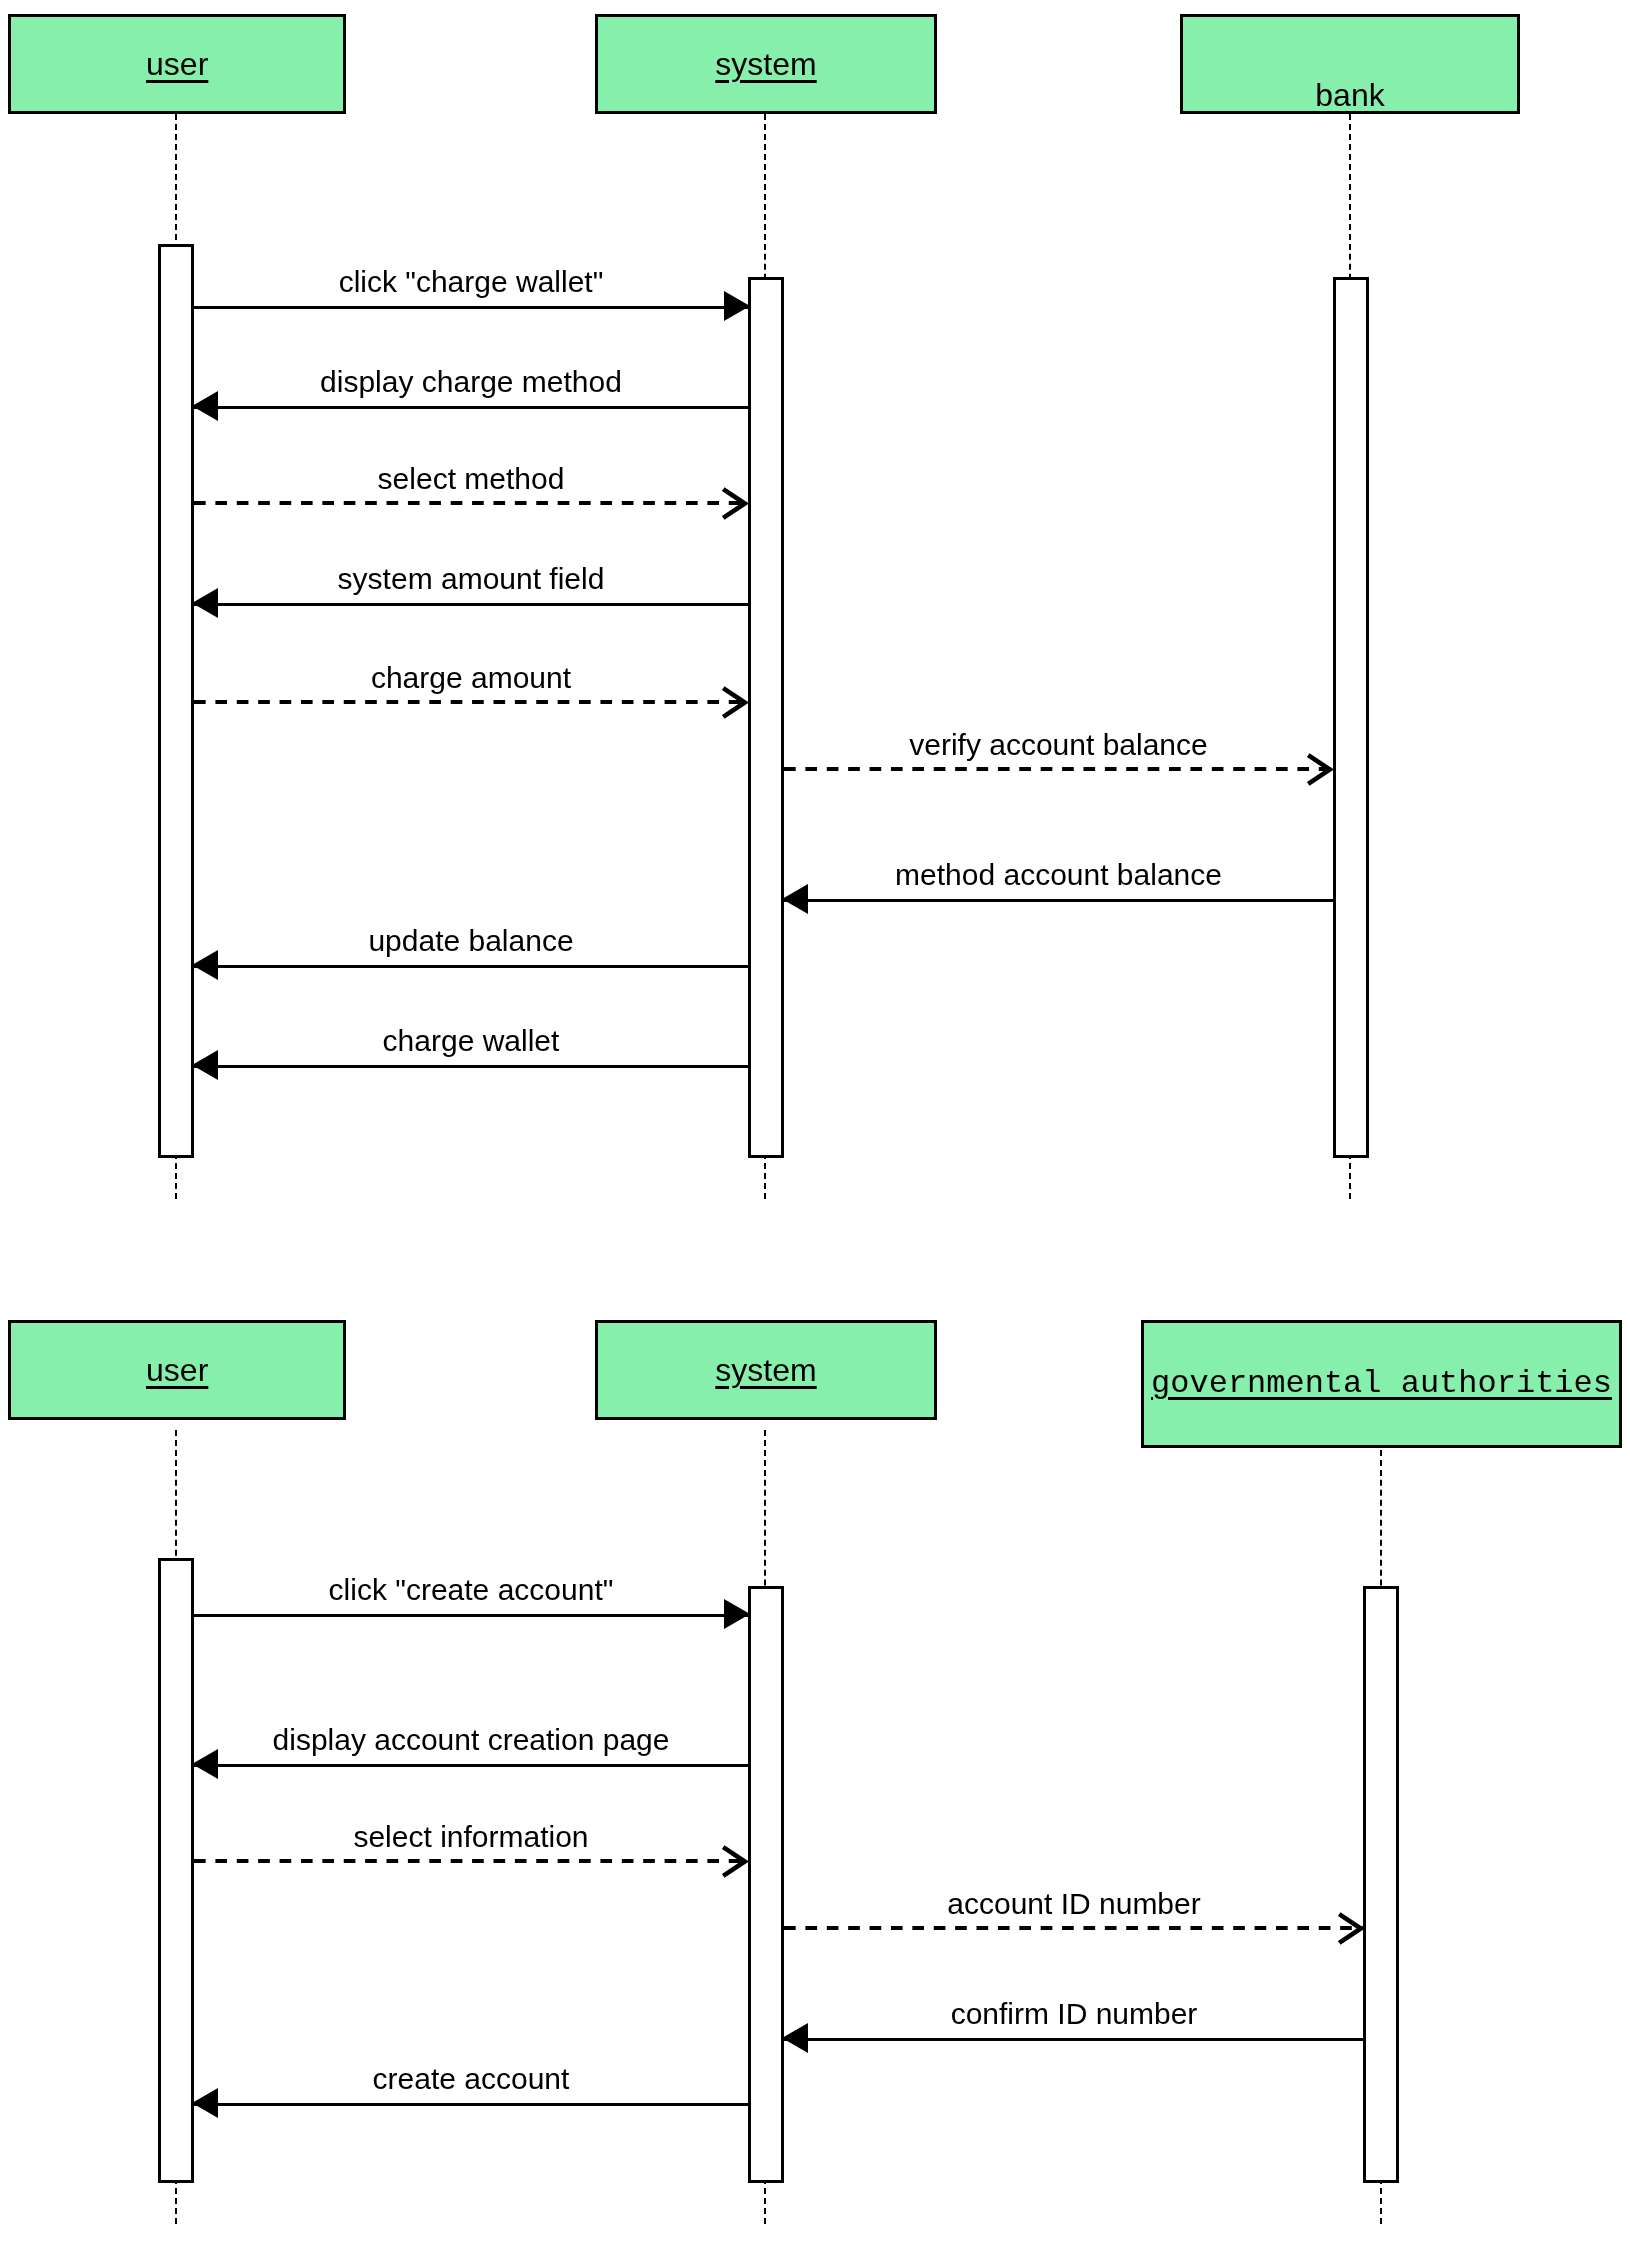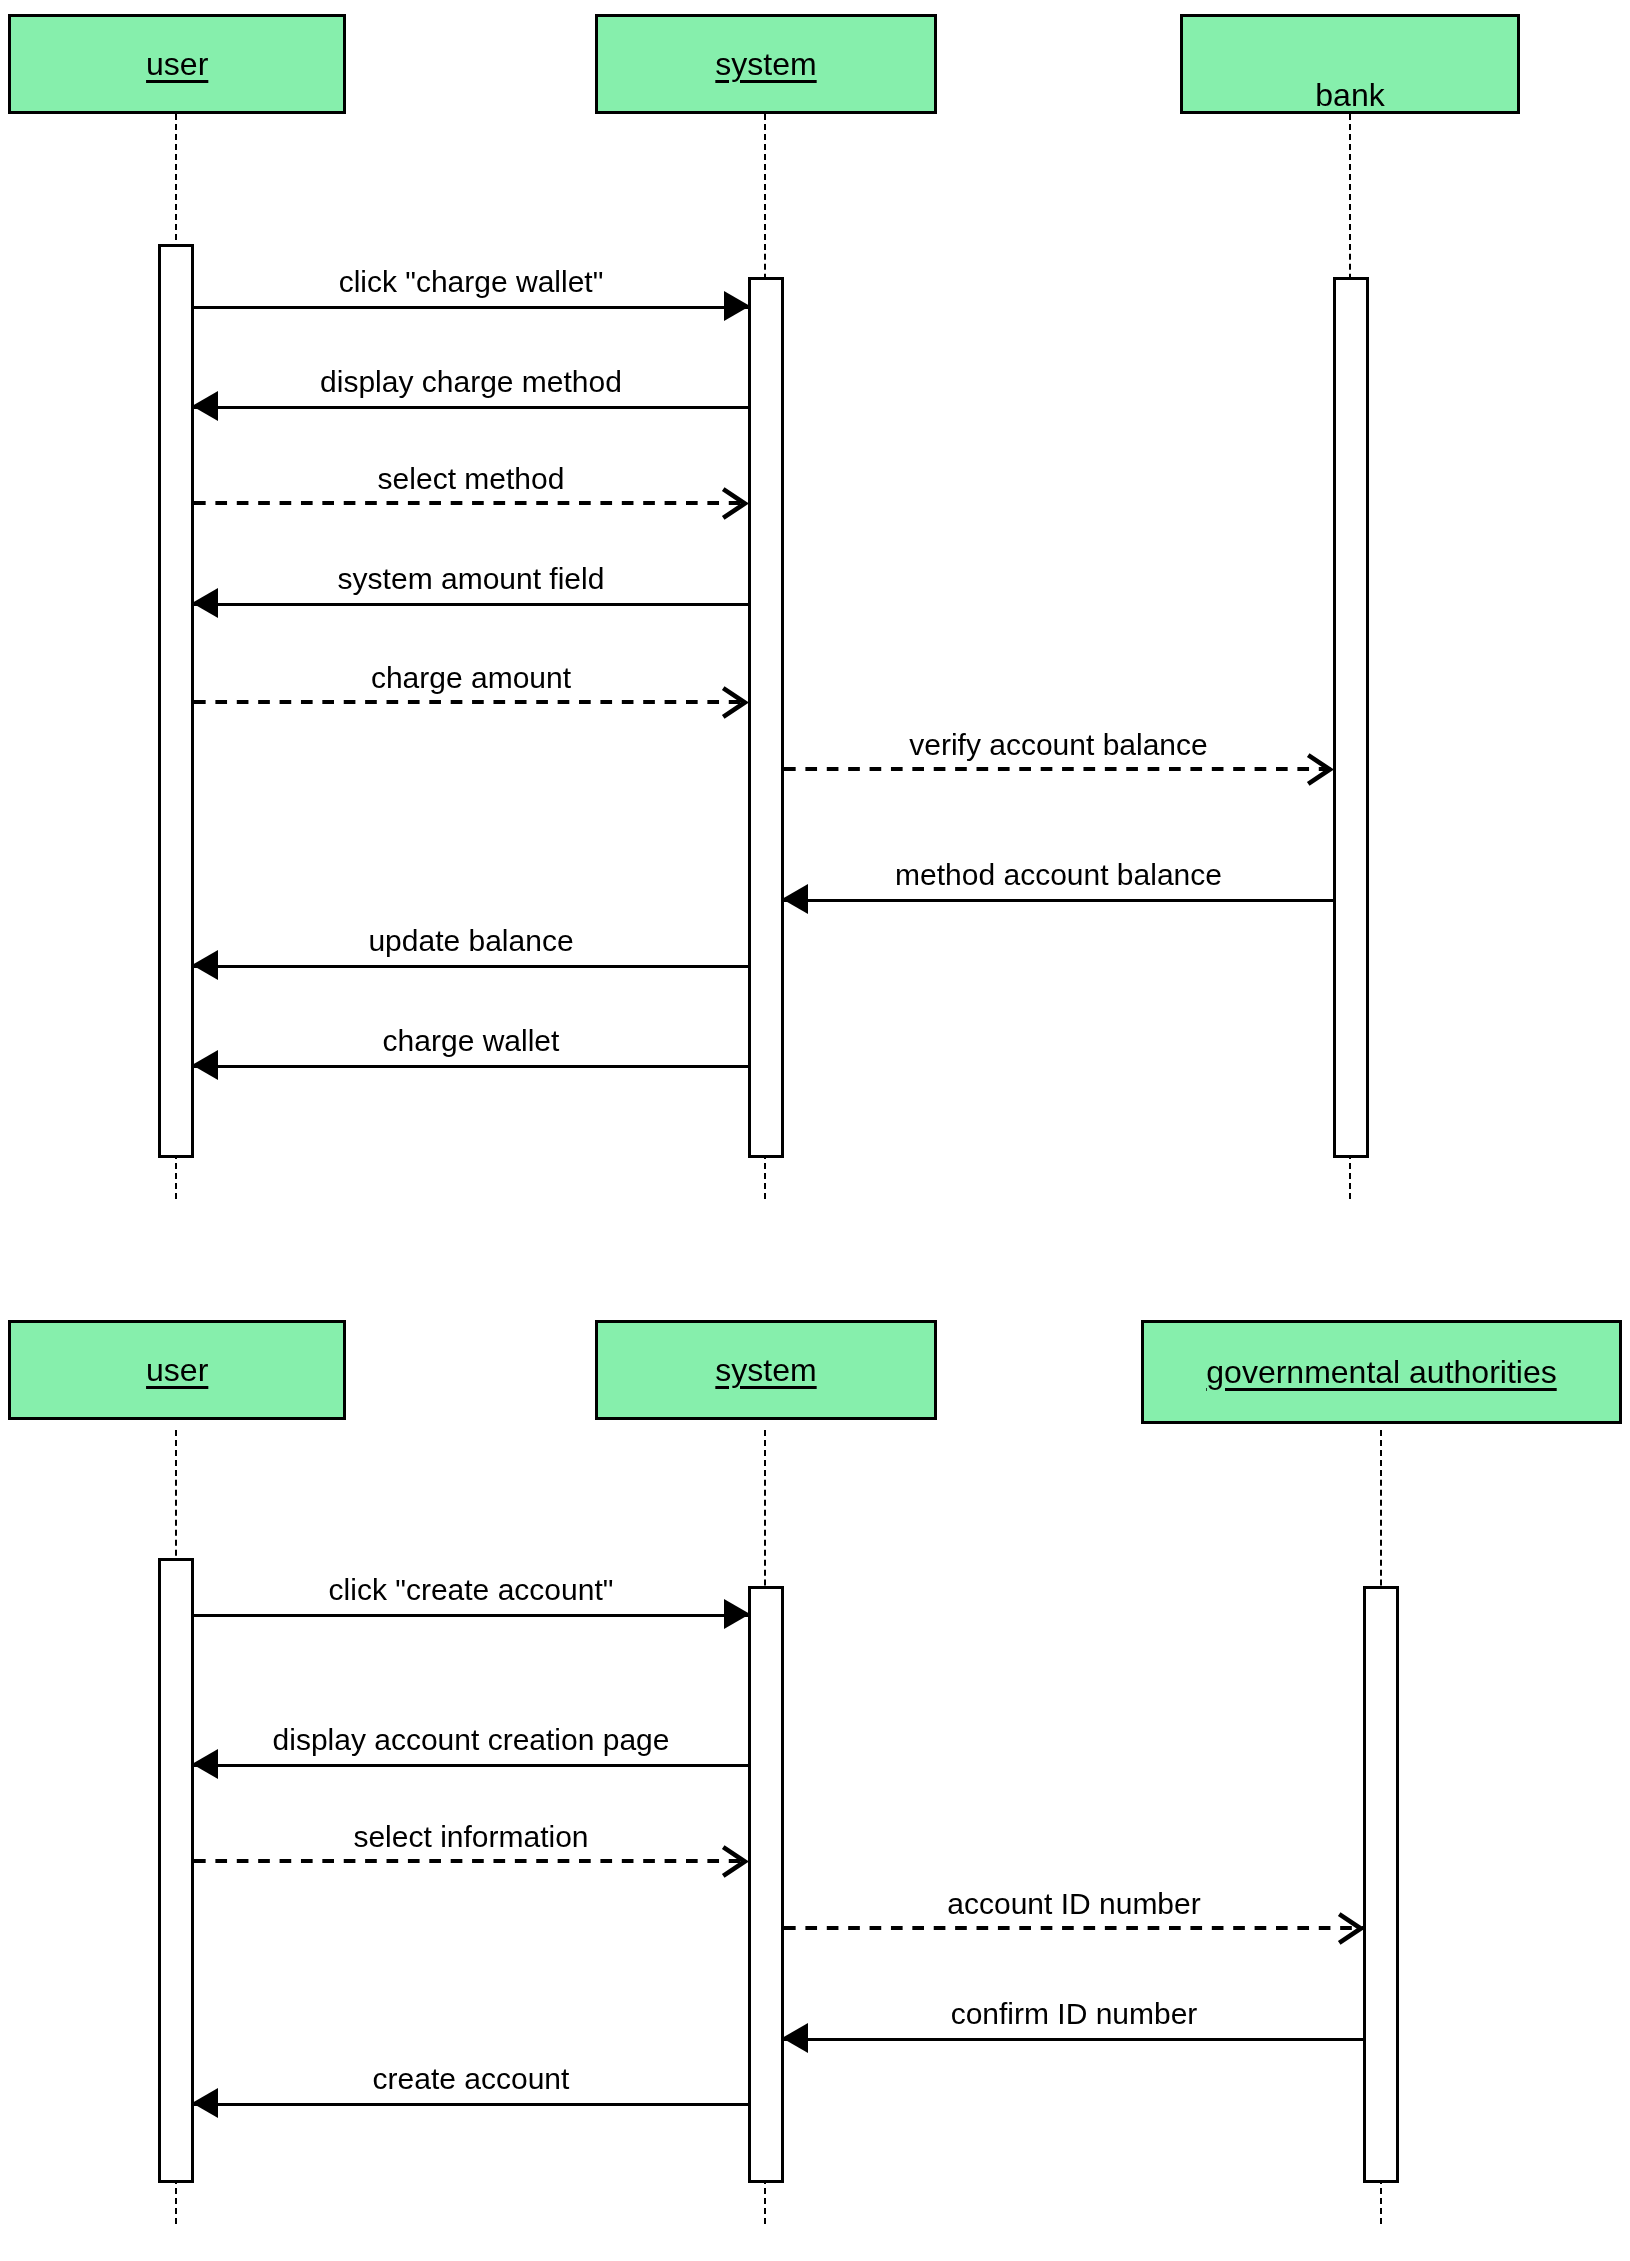--- a/index.html
+++ b/index.html
@@ -188,21 +188,21 @@
     <div class="lifeline" style="left:175px; top:1430px; height:794px;"></div>
     <div class="lifeline" style="left:764px; top:1430px; height:794px;"></div>
     <div class="lifeline" style="left:1380px; top:1430px; height:794px;"></div>
 
     <div class="actor-box" style="left:8.2px; top:1320px; width:338px; height:100px;">
       <span class="actor-label">user</span>
     </div>
     <div class="actor-box" style="left:595px; top:1320px; width:342px; height:100px;">
       <span class="actor-label">system</span>
     </div>
-    <div class="actor-box" style="left:1141px; top:1320px; width:481px; height:104px;">
+    <div class="actor-box" style="left:1141px; top:1320px; width:481px; height:128px;font-family:Liberation Mono, monospace;">
       <span class="actor-label">governmental authorities</span>
     </div>
 
     <div class="activation" style="left:158px; top:1558px; width:36px; height:625px;"></div>
     <div class="activation" style="left:748px; top:1586px; width:36px; height:597px;"></div>
     <div class="activation" style="left:1363px; top:1586px; width:36px; height:597px;"></div>
 
     <div class="msg" style="left:194px; top:1614px; width:554px;">
       <div class="line"></div>
       <span class="head-solid-right"></span>

